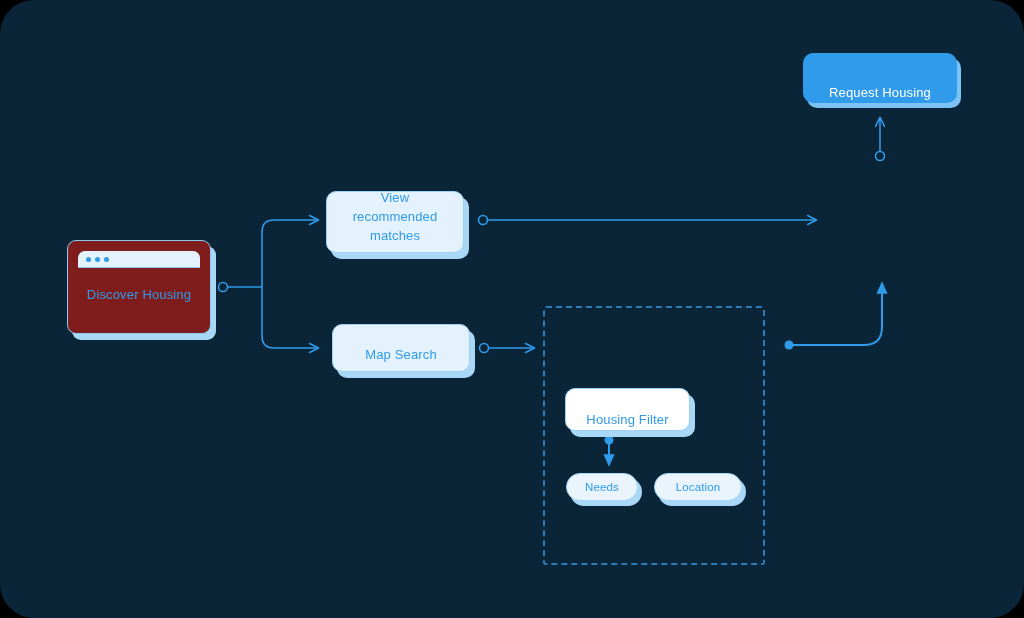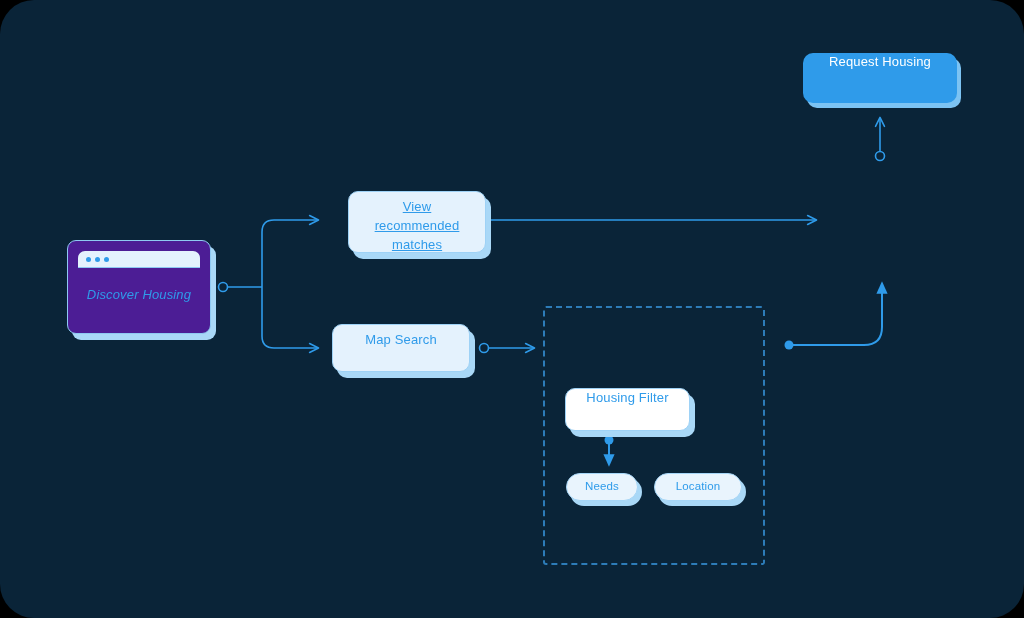--- a/index.html
+++ b/index.html
@@ -27,44 +27,43 @@
     top: 0;
     width: 1024px;
     height: 618px;
     pointer-events: none;
   }
 
   .node {
     position: absolute;
     box-sizing: border-box;
     display: flex;
-    align-items: flex-start;
+    align-items: flex-end;
     justify-content: center;
     text-align: center;
     color: #2f9bea;
     font-size: 13px;
     letter-spacing: .15px;
     line-height: 1.45;
   }
 
   
   #browser-window {
     left: 67px;
     top: 240px;
     width: 144px;
     height: 94px;
-    background: #4c1d95;
+    background: #7f1d1d;
     border: 1.6px solid #8ec9f2;
     border-radius: 9px;
     box-shadow: 5px 6px 0 0 #a9d8f7;
     flex-direction: column;
     align-items: stretch;
     justify-content: flex-start;
     padding: 10px;
-    font-style: italic;
   }
   #browser-window .titlebar {
     height: 16px;
     background: #e4f2fd;
     border-bottom: 1.4px solid #8ec9f2;
     border-radius: 7px 7px 0 0;
     display: flex;
     align-items: center;
     gap: 4px;
     padding-left: 8px;
@@ -87,25 +86,24 @@
   
   .lightbox {
     background: #e4f2fd;
     border: 1.5px solid #9ed2f6;
     border-radius: 10px;
     box-shadow: 5px 6px 0 0 #a9d8f7;
     padding: 6px 12px;
   }
 
   #view-recommended-matches {
-    left: 348px;
+    left: 326px;
     top: 191px;
     width: 138px;
     height: 62px;
-    text-decoration: underline;
   }
 
   #map-search {
     left: 332px;
     top: 324px;
     width: 138px;
     height: 48px;
   }
 
   

